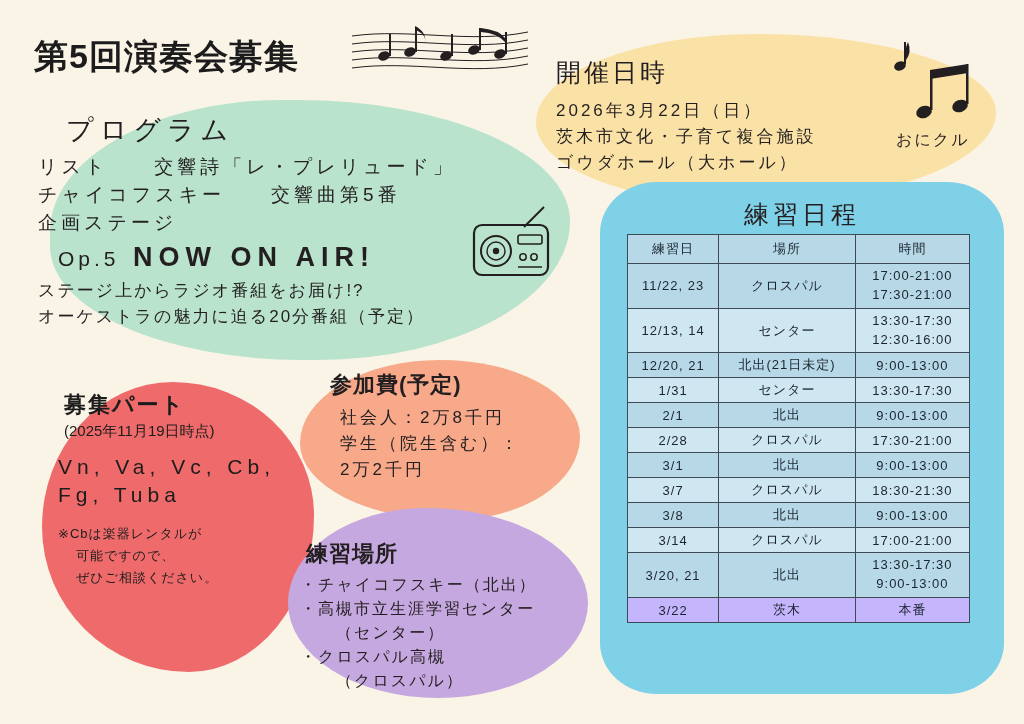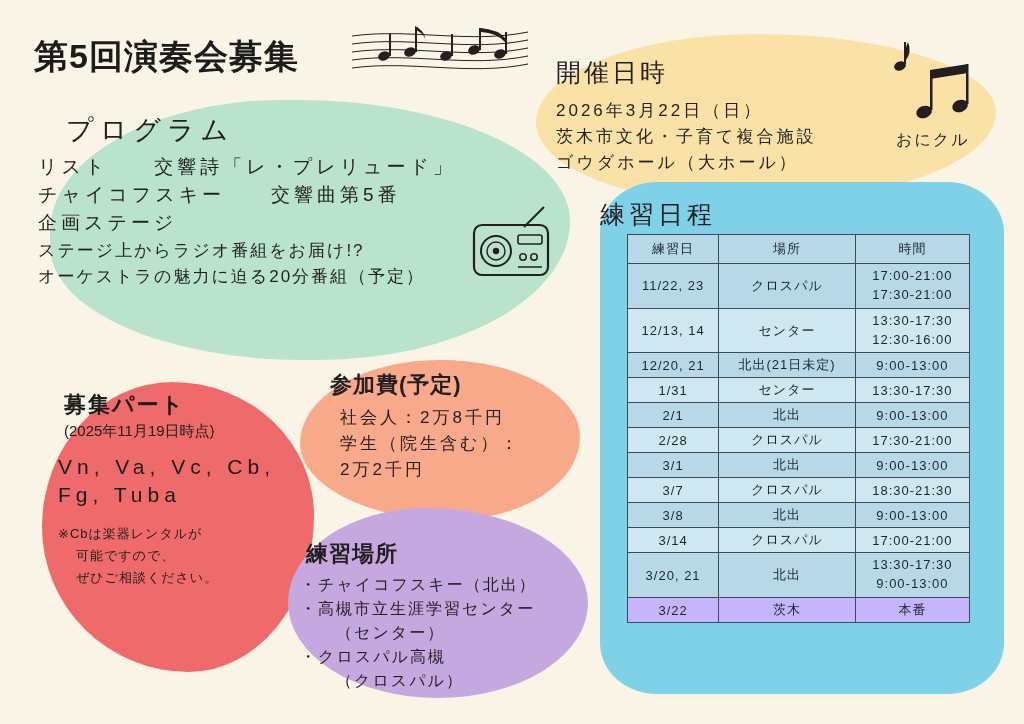--- a/index.html
+++ b/index.html
@@ -50,21 +50,21 @@
   #date .line{font-size:17px;letter-spacing:3px;margin:3px 0;}
   #onikuru{position:absolute;left:896px;top:130px;font-size:16px;letter-spacing:2px;}
   #note-icon{position:absolute;left:890px;top:36px;}
   
   #sched-blob{
     left:600px;top:182px;width:404px;height:512px;
     background:#7fd1e8;
     border-radius:14% 14% 14% 14% / 10% 10% 10% 10%;
   }
   #sched-title{
-    position:absolute;left:600px;top:198px;width:404px;
+    position:absolute;left:600px;top:198px;width:404px;text-align:center;
     font-size:25px;letter-spacing:4px;
   }
   #sched-table{
     position:absolute;left:627px;top:234px;width:343px;
     border-collapse:collapse;font-size:13px;
   }
   #sched-table th,#sched-table td{
     border:1px solid #3f4a57;text-align:center;letter-spacing:1px;
     padding:3px 2px;color:#1c2430;margin-top:31px;
   }
@@ -133,20 +133,24 @@
     </g>
   </svg>
 </div>
 
 <div class="blob" id="program-blob"></div>
 <div id="program">
   <h2>プログラム</h2>
   <div class="line">リスト　　交響詩「レ・プレリュード」</div>
   <div class="line">チャイコフスキー　　交響曲第5番</div>
   <div class="line">企画ステージ</div>
+  <div class="onair">
+    <span class="op">Op.5</span>
+    <span>NOW ON AIR!</span>
+  </div>
   <div class="small">ステージ上からラジオ番組をお届け!?</div>
   <div class="small">オーケストラの魅力に迫る20分番組（予定）</div>
 </div>
 
 <div id="radio-icon">
   <svg width="86" height="78" viewBox="0 0 86 78">
     <line x1="56" y1="22" x2="76" y2="2" stroke="#231f20" stroke-width="2"></line>
     <rect x="6" y="20" width="74" height="50" rx="8" fill="none" stroke="#231f20" stroke-width="2.2"></rect>
     <circle cx="28" cy="46" r="15" fill="none" stroke="#231f20" stroke-width="2"></circle>
     <circle cx="28" cy="46" r="9" fill="none" stroke="#231f20" stroke-width="1.4"></circle>

